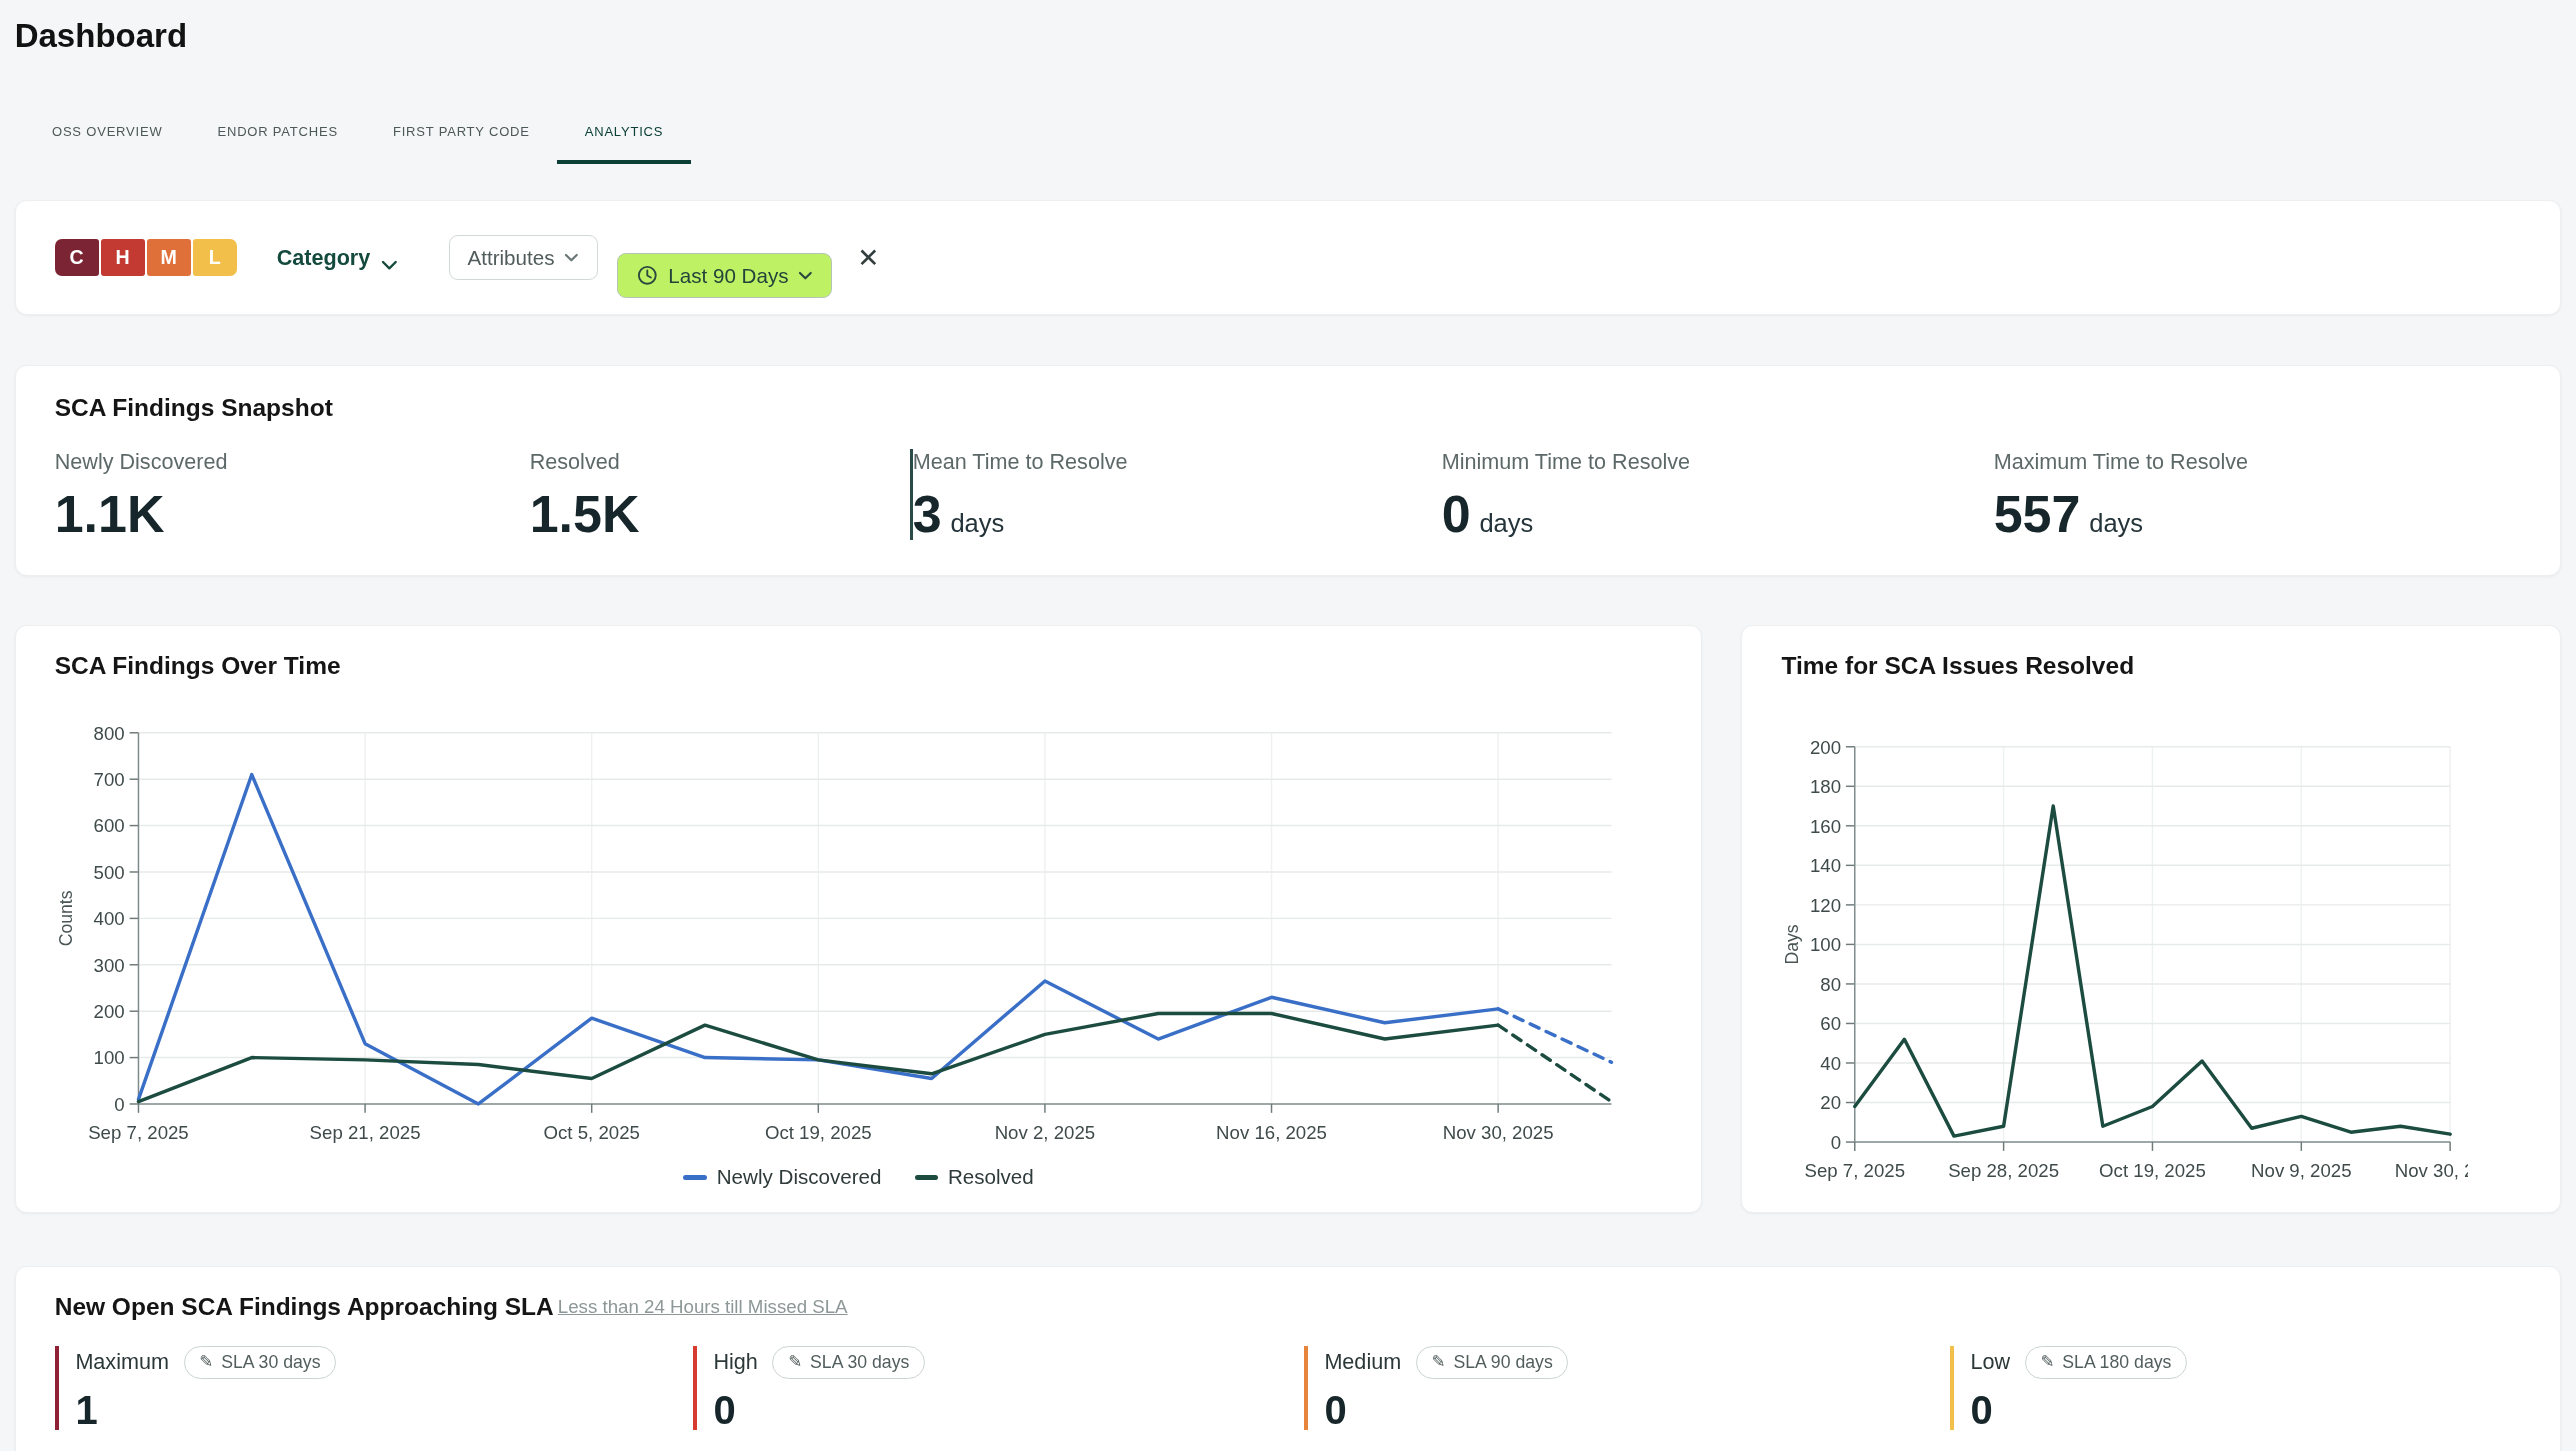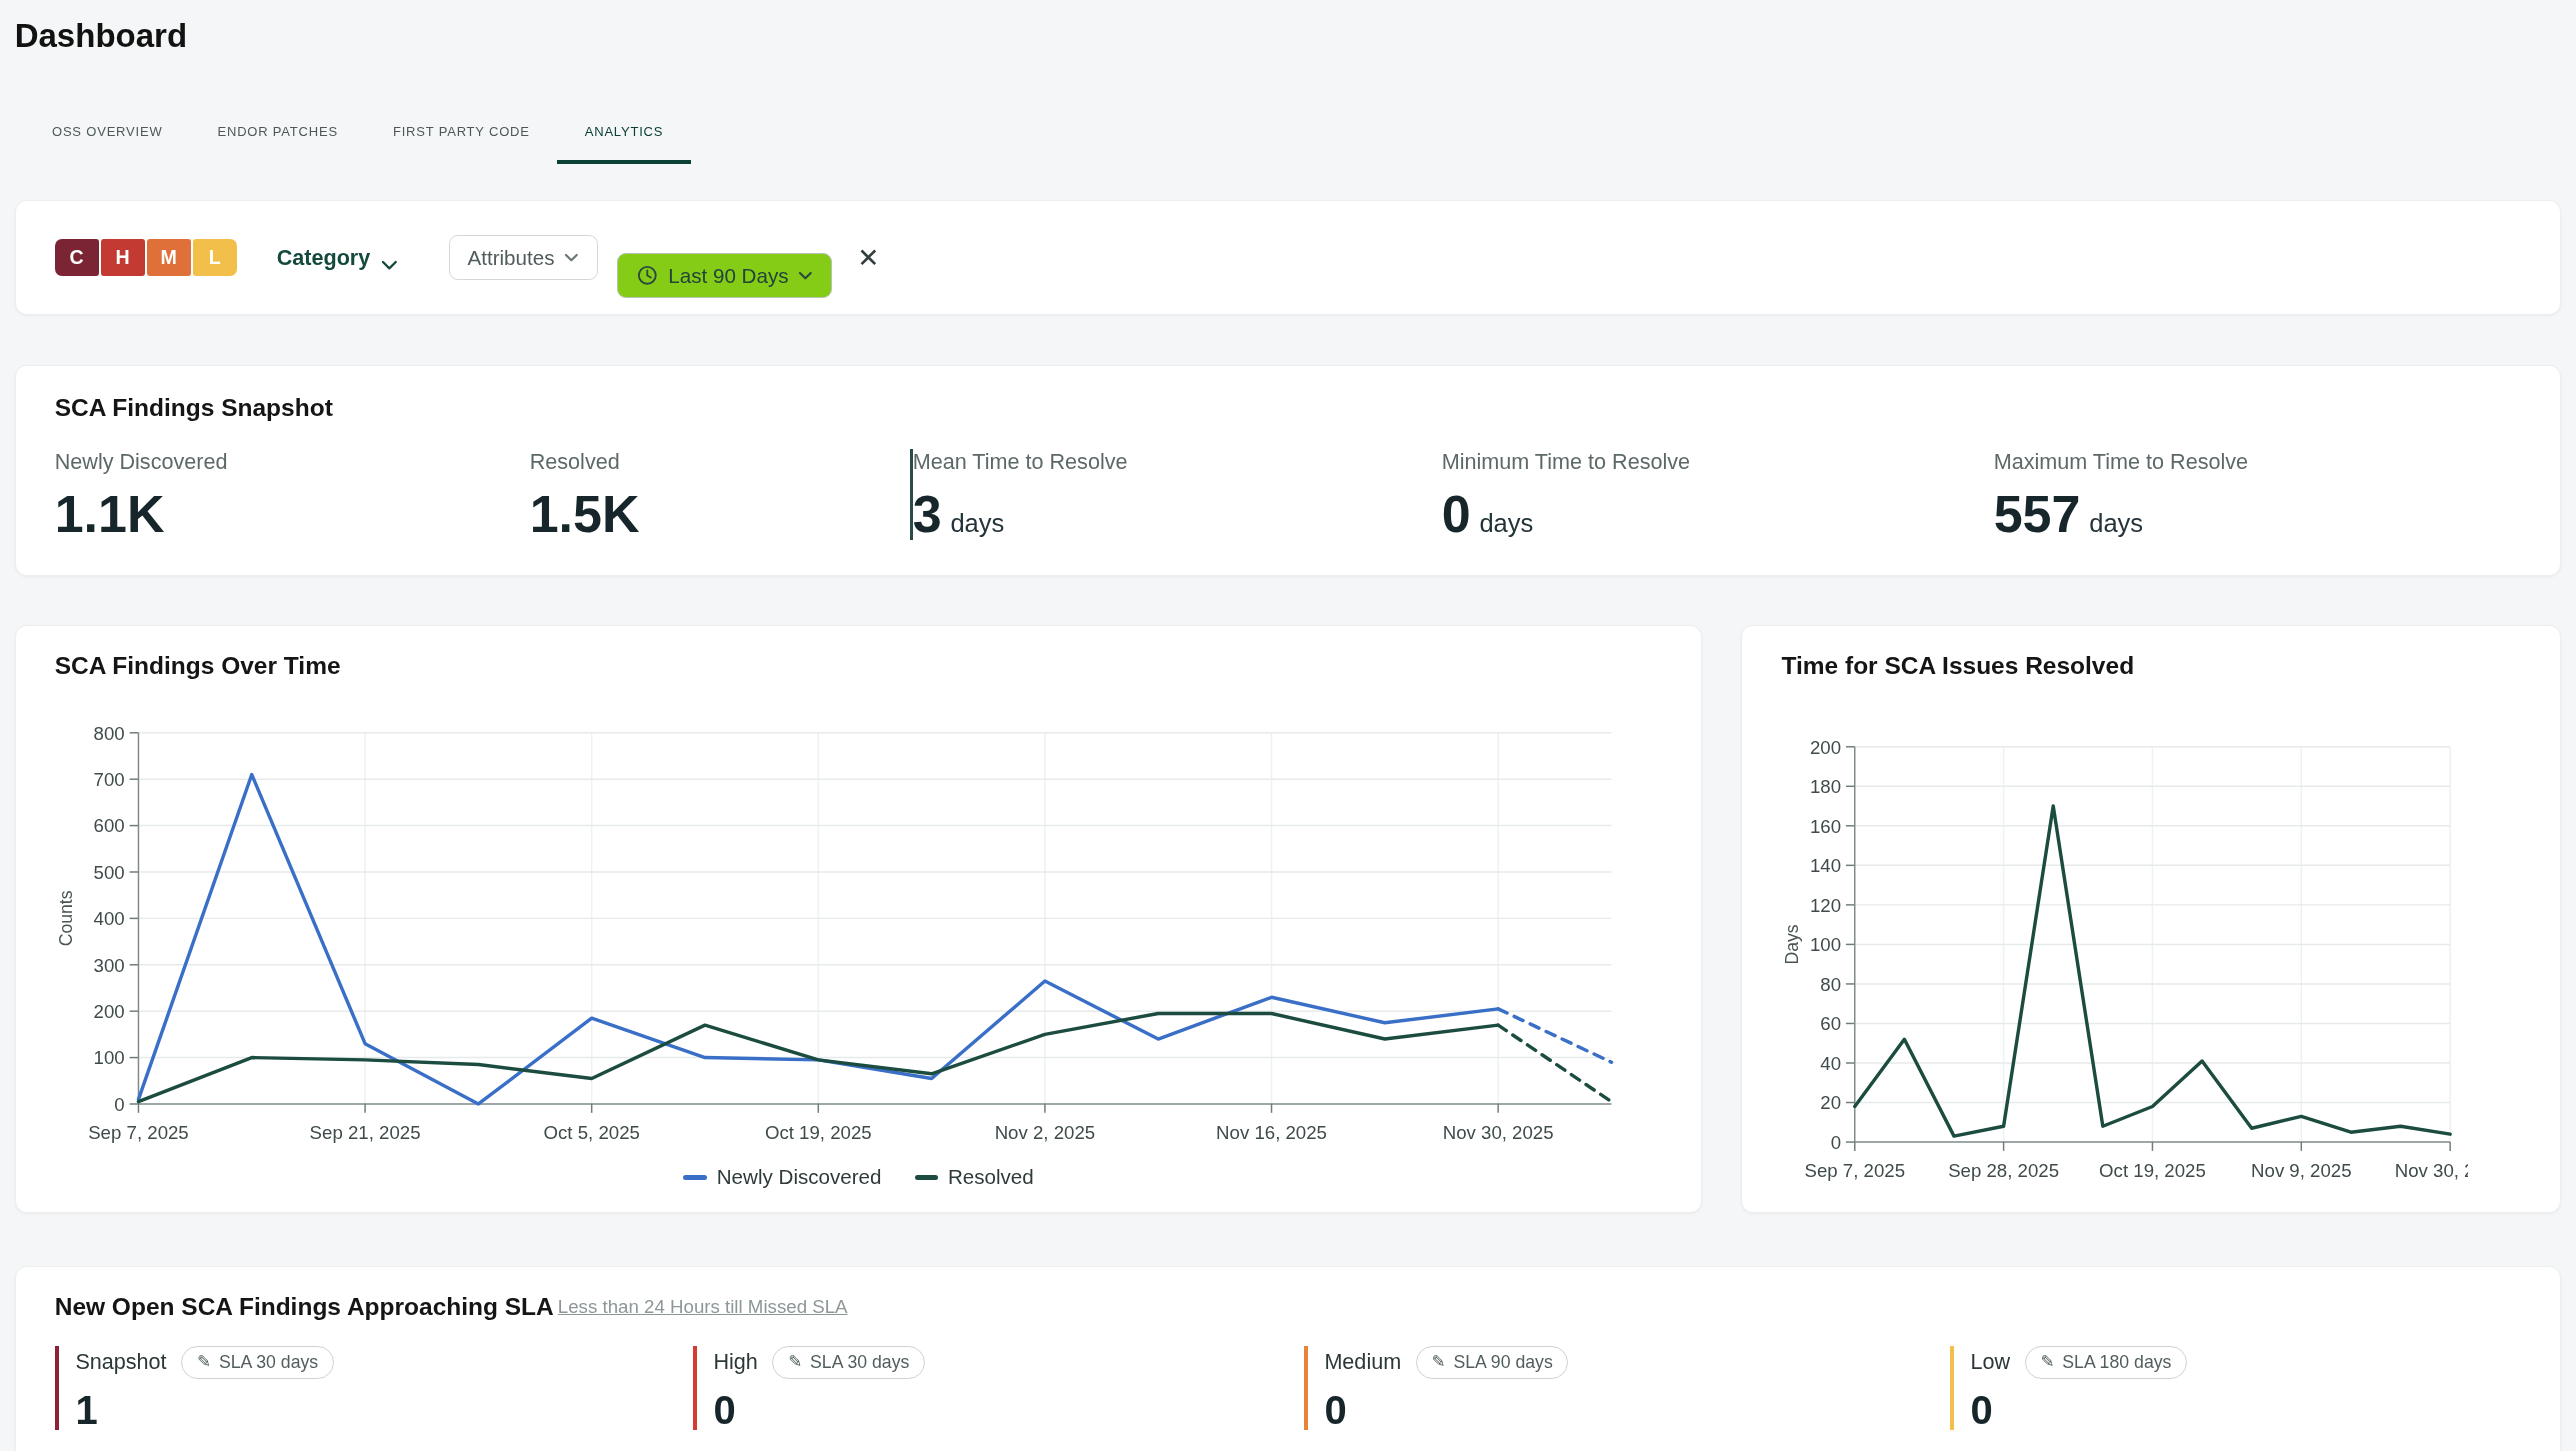--- a/index.html
+++ b/index.html
@@ -69,21 +69,21 @@
   .btn {
     display: flex; align-items: center; gap: 9.8px;
     height: 45px; padding: 0 17.7px;
     border: 1.5px solid #d2d8d8; border-radius: 8.8px;
     background: #fff; font-size: 20.6px; color: #505c5b;
     cursor: pointer; white-space: nowrap;
   }
   .attributes-btn { margin-left: 51px; }
   .time-btn {
     margin-left: 19.6px;
-    background: #84cc16; border-color: #b7c3b9;
+    background: #bef264; border-color: #b7c3b9;
     color: #22443a; font-weight: 500; margin-top: 36px;
   }
   .clear-btn {
     margin-left: 25.5px;
     font-size: 26.5px; color: #333e3e; cursor: pointer;
     background: none; border: none; line-height: 1;
   }
   .chev { display: inline-flex; }
 
   
@@ -356,21 +356,21 @@
   </div>
 
   <div class="card sla-card">
     <div class="sla-title-row">
       <div class="card-title">New Open SCA Findings Approaching SLA</div>
       <div class="sla-subtitle">Less than 24 Hours till Missed SLA</div>
     </div>
     <div class="sla-grid">
       <div class="sla-item" style="border-left-color: rgb(143, 33, 52);">
         <div class="sla-head">
-          <span class="sla-label">Snapshot</span>
+          <span class="sla-label">Maximum</span>
           <span class="sla-pill">
             <span class="pencil">✎</span>
             <span>SLA 30 days</span>
           </span>
         </div>
         <div class="sla-value">1</div>
       </div>
       <div class="sla-item" style="border-left-color: rgb(214, 59, 48);">
         <div class="sla-head">
           <span class="sla-label">High</span>

